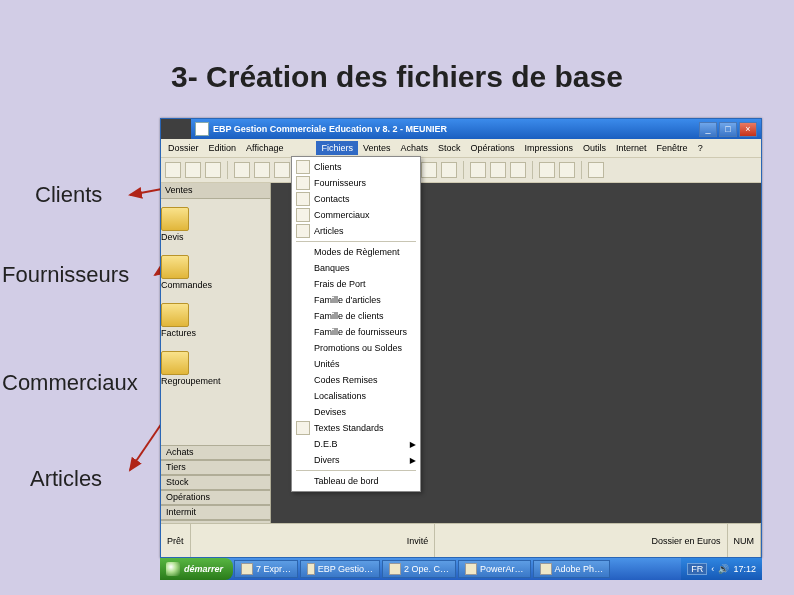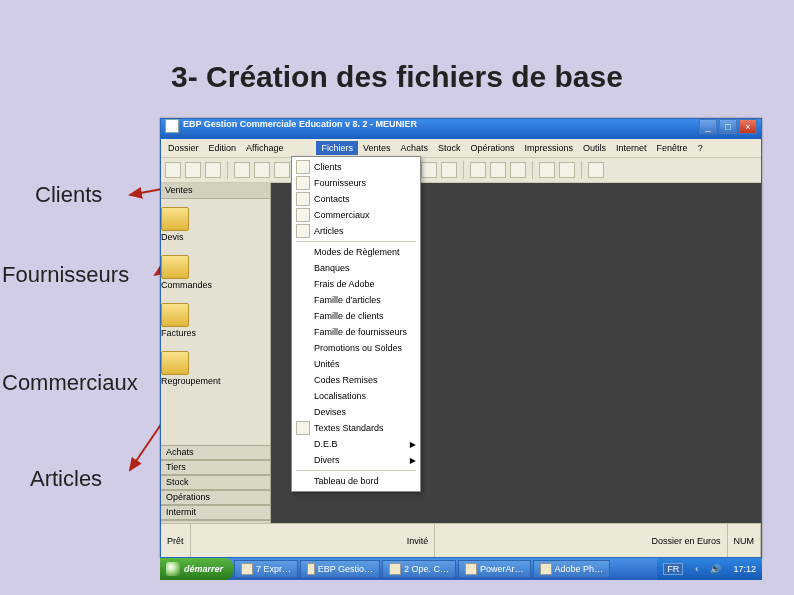--- a/index.html
+++ b/index.html
@@ -9,21 +9,21 @@
 
   .annotation { position:absolute; font-size:22px; color:#222; }
   .ann-clients { top:182px; left:35px; }
   .ann-fourn   { top:262px; left:2px; }
   .ann-comm    { top:370px; left:2px; }
   .ann-art     { top:466px; left:30px; }
 
   .app-window { position:absolute; top:118px; left:160px; width:602px; height:440px; border:1px solid #2a66b5; background:#3f3f3f; box-shadow:0 0 2px rgba(0,0,0,.4); font-size:9px; }
 
   
-  .titlebar { height:20px; background:linear-gradient(#3b8beb,#1b5fc0); display:flex; color:#fff; padding:0 4px; }
+  .titlebar { height:20px; background:linear-gradient(#3b8beb,#1b5fc0); display:flex; align-items:center; color:#fff; padding:0 4px;margin-left:30px; }
   .titlebar .appicon { width:14px; height:14px; background:#fff; border:1px solid #8aa; margin-right:4px; display:inline-block; }
   .titlebar .ttl { flex:1; font-size:9px; font-weight:bold; }
   .winbtn { width:18px; height:15px; margin-left:2px; display:flex; align-items:center; justify-content:center; font-size:9px; color:#fff; border:1px solid #4a78b6;}
   .winbtn.min,.winbtn.max { background:linear-gradient(#6fa6ea,#3a76c8); }
   .winbtn.close { background:linear-gradient(#e97a62,#c4321a); }
 
   
   .menubar { height:18px; background:#ece9d8; display:flex; align-items:center; padding:0 2px; gap:0; color:#000;text-align:center;}
   .menubar span { padding:2px 5px; font-size:9px; }
   .menubar span.active { background:#316ac5; color:#fff;margin-left:28px; }
@@ -60,21 +60,21 @@
   .statusbar { position:absolute; bottom:0; left:0; right:0; height:34px; background:#ece9d8; display:flex; align-items:flex-end; font-size:9px; border-top:1px solid #c2bfa8;margin-top:44px;}
   .statusbar .cell { padding:0 6px; border-right:1px solid #c2bfa8; height:100%; display:flex; align-items:center;}
   .statusbar .spacer { flex:1;}
 
   
   .taskbar { position:absolute; left:160px; top:558px; width:602px; height:22px; background:linear-gradient(#4a93e8,#245fc0); display:flex; align-items:center; font-size:9px; color:#fff;}
   .start { height:100%; background:linear-gradient(#58b642,#2a7b1a); padding:0 10px 0 6px; display:flex; align-items:center; font-weight:bold; font-style:italic; border-radius:0 8px 8px 0;}
   .start .orb { width:14px;height:14px;background:radial-gradient(circle at 35% 35%,#fff,#b0e090 40%,#2a7b1a);border-radius:2px;margin-right:4px;}
   .task { height:18px; margin:0 1px; padding:0 6px; background:linear-gradient(#5d9de4,#3a78c8); border:1px solid #2c64ad; display:flex; align-items:center; gap:3px; max-width:80px; overflow:hidden; white-space:nowrap;}
   .task .ticon{width:12px;height:12px;background:#f0e8c8;border:1px solid #999;}
-  .tray { margin-left:auto; height:100%; background:linear-gradient(#2f86e1,#1659b6); display:flex; align-items:center; padding:0 6px; gap:12px;}
+  .tray { margin-left:auto; height:100%; background:linear-gradient(#2f86e1,#1659b6); display:flex; align-items:center; padding:0 6px; gap:4px;}
   .tray .tlang{background:#3368b2;padding:0 3px;border:1px solid #6fa0d9;}
   .tray .clock{font-size:9px;}
 
   svg.conn { position:absolute; top:0; left:0; width:794px; height:595px; pointer-events:none;}
 </style>
 </head>
 <body>
 
 <div class="slide-title">3- Création des fichiers de base</div>
 
@@ -205,21 +205,21 @@
         <div class="dd-item">
             <span class="dicon none"></span>
             <span>Modes de Règlement</span>
           </div>
         <div class="dd-item">
             <span class="dicon none"></span>
             <span>Banques</span>
           </div>
         <div class="dd-item">
             <span class="dicon none"></span>
-            <span>Frais de Adobe</span>
+            <span>Frais de Port</span>
           </div>
         <div class="dd-item">
             <span class="dicon none"></span>
             <span>Famille d'articles</span>
           </div>
         <div class="dd-item">
             <span class="dicon none"></span>
             <span>Famille de clients</span>
           </div>
         <div class="dd-item">

